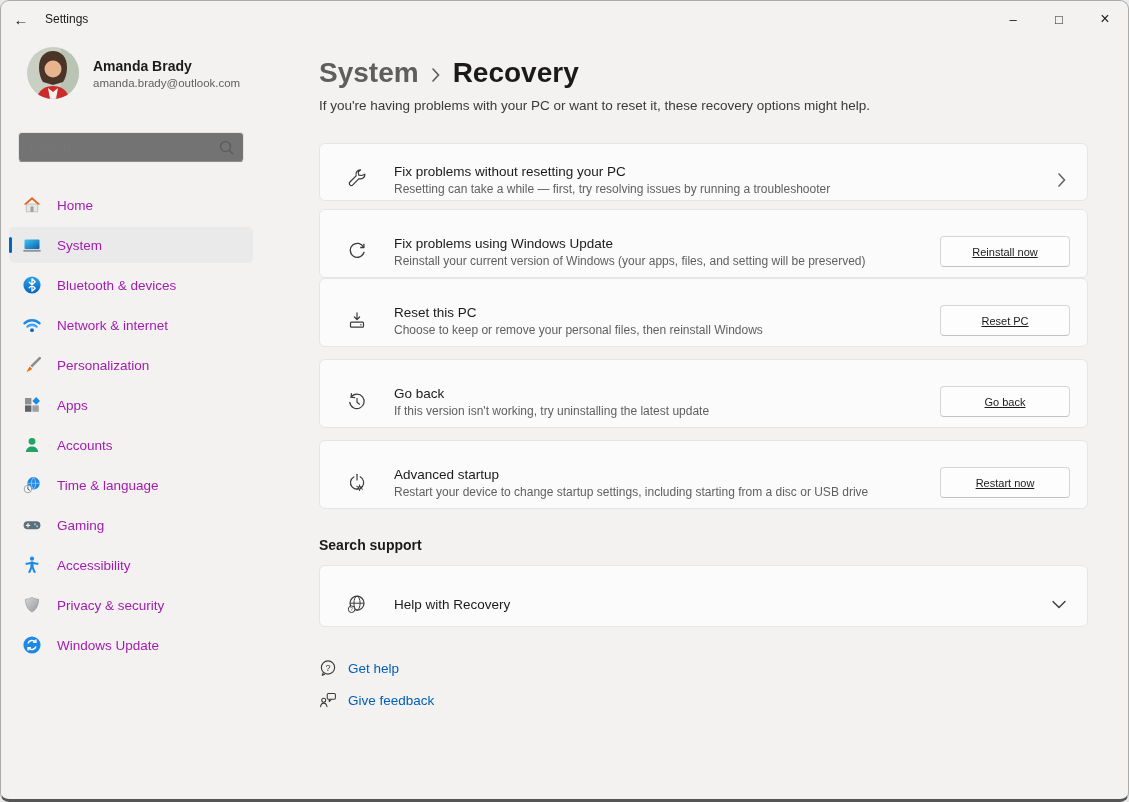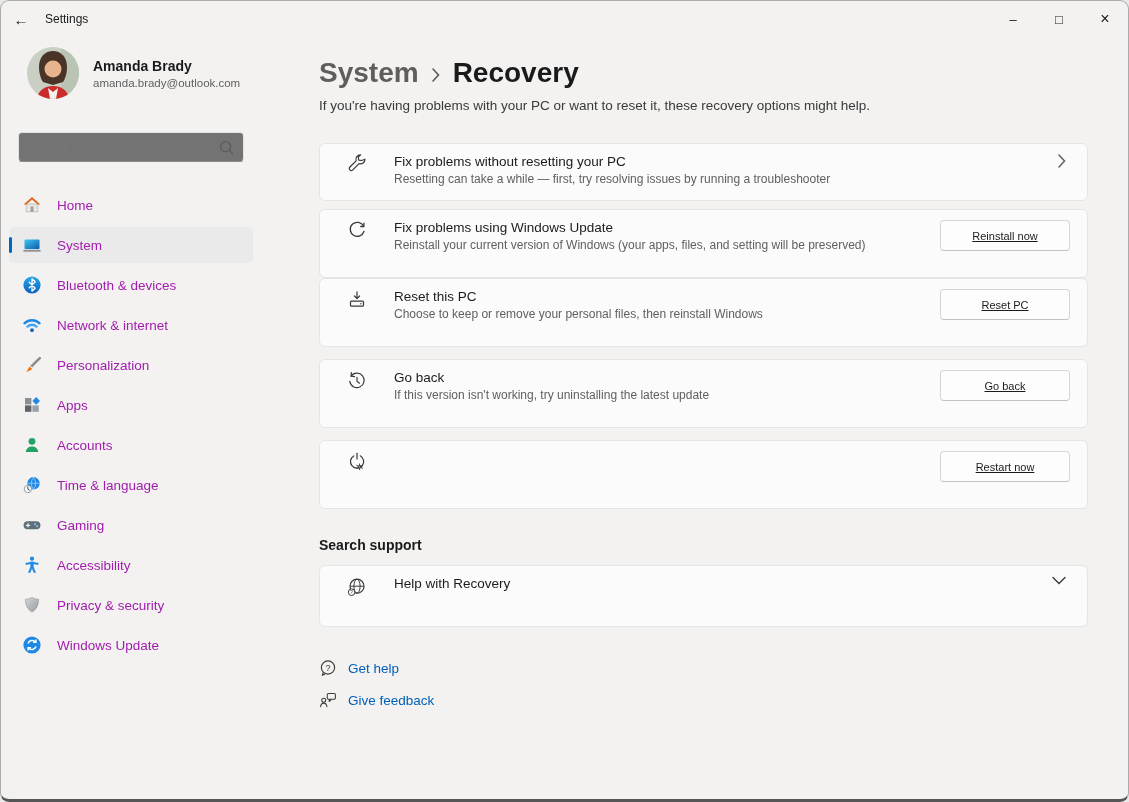--- a/index.html
+++ b/index.html
@@ -61,21 +61,21 @@
   }
   
   .breadcrumb { display:flex; align-items:center; margin-top: 20px; gap: 12px; }
   .crumb-parent { font-size: 28px; font-weight: 600; color:#605E5C; }
   .crumb-sep { display:flex; align-items:center; margin-top:3px; }
   .crumb-current { font-size: 28px; font-weight: 600; color:#1a1a1a; }
   .page-desc { margin-top: 9px; font-size: 13.5px; color:#3a3a3a; }
   .cards { margin-top: 30px; display:flex; flex-direction:column; }
   .card {
     background: #fbfbfb; border: 1px solid #e5e5e5; border-radius: 6px;
-    display: flex; align-items: flex-start; padding: 10px 17px 0 16px; min-height: 58px;
+    display: flex; align-items: center; padding: 16px 17px 0 16px; min-height: 58px;
   }
   .card.tall { min-height: 69px; }
   .card + .card { margin-top: 8px; }
   .group .card + .card { margin-top: 12px; }
   .card-icon { width: 22px; height:22px; margin-left: 10px; flex: 0 0 22px; }
   .card-text { margin-left: 26px; margin-right: 12px; flex: 1; }
   .card-title { font-size: 13.5px; color:#1b1b1b; }
   .card-sub { font-size: 12px; color:#5f5f5f; margin-top: 3px; }
   .card-chevron { margin-left:auto; display:flex; align-items:center; padding-right:4px; }
   .btn {
@@ -331,20 +331,24 @@
         <div class="card tall">
           <svg class="card-icon" viewBox="0 0 22 22">
             <path d="M7.8 4.9a6.6 6.6 0 1 0 6.4-.1" fill="none" stroke="#3a3a3a" stroke-width="1.2" stroke-linecap="round"></path>
             <path d="M11 2.3v5.6" stroke="#3a3a3a" stroke-width="1.2" stroke-linecap="round"></path>
             <g stroke="#3a3a3a" stroke-width="1" stroke-linecap="round">
               <path d="M13.6 12.9v5.8M10.7 14.4l5.8 2.8M10.7 17.2l5.8-2.8"></path>
             </g>
             <circle cx="13.6" cy="15.8" r="1.7" fill="#3a3a3a"></circle>
             <circle cx="13.6" cy="15.8" r="0.6" fill="#fbfbfb"></circle>
           </svg>
+          <div class="card-text">
+            <div class="card-title">Advanced startup</div>
+            <div class="card-sub">Restart your device to change startup settings, including starting from a disc or USB drive</div>
+          </div>
           <button class="btn">Restart now</button>
         </div>
       </div>
 
       <div class="section-head support">Search support</div>
 
       <div class="card help-card">
         <svg class="card-icon" viewBox="0 0 22 22">
           <circle cx="11" cy="10.2" r="7" fill="none" stroke="#3a3a3a" stroke-width="1.2"></circle>
           <ellipse cx="11" cy="10.2" rx="3.1" ry="7" fill="none" stroke="#3a3a3a" stroke-width="1"></ellipse>

